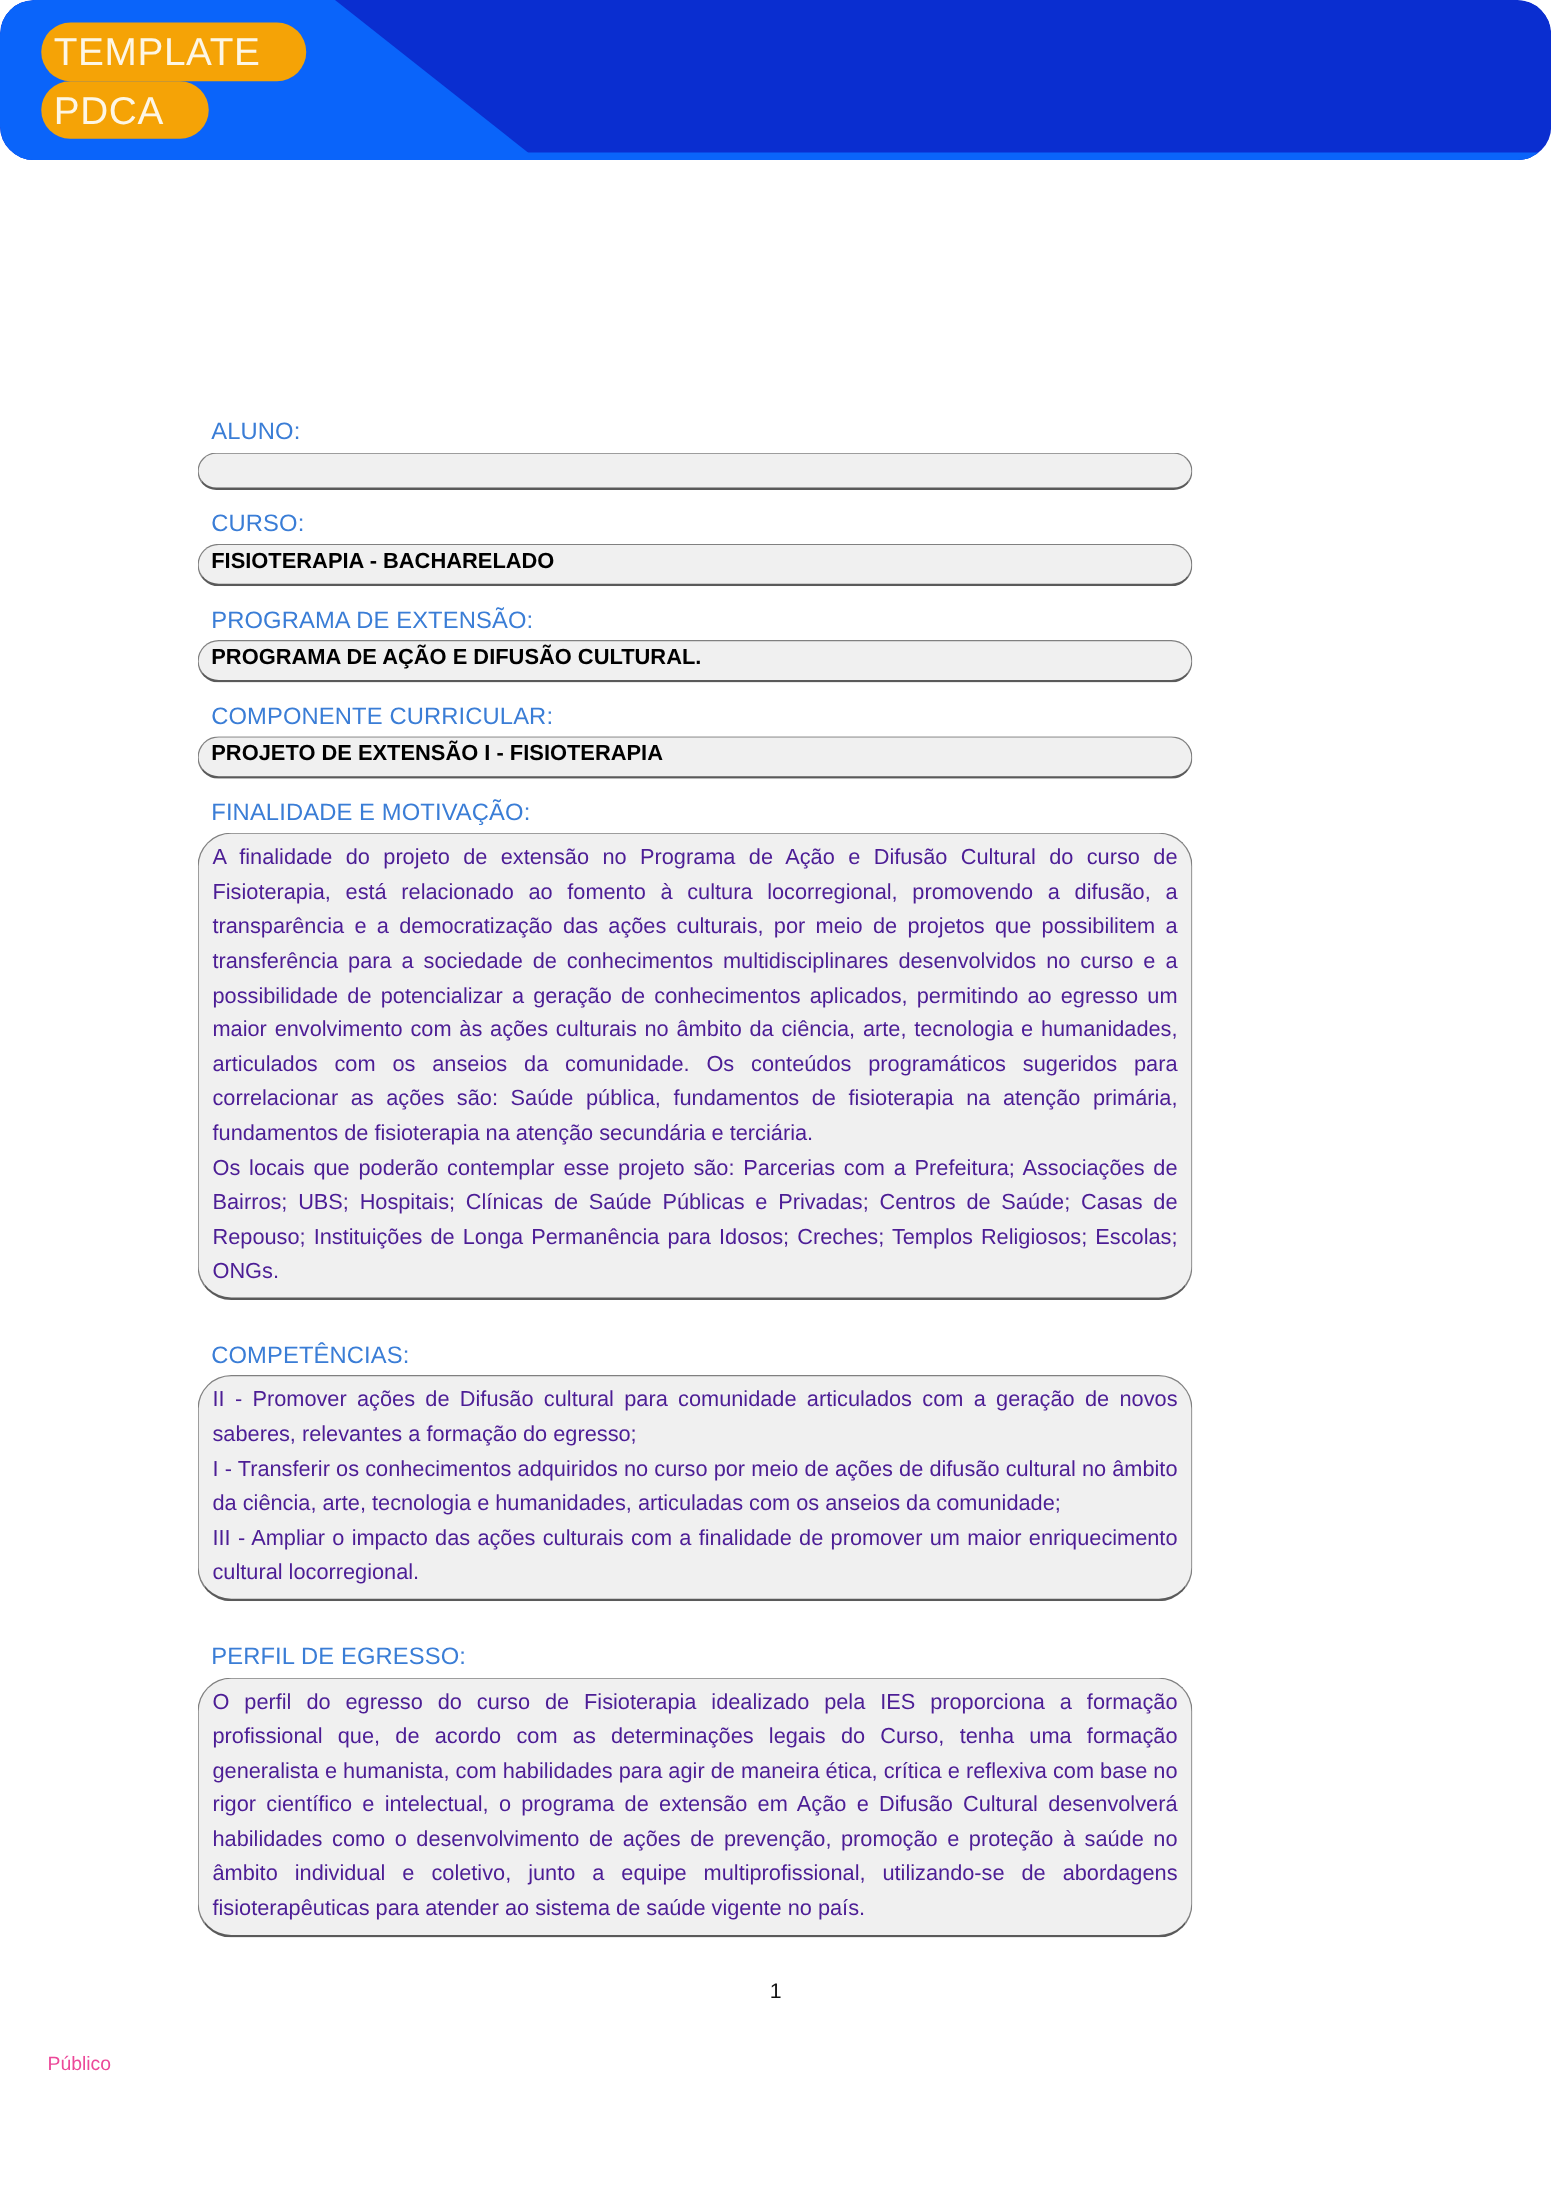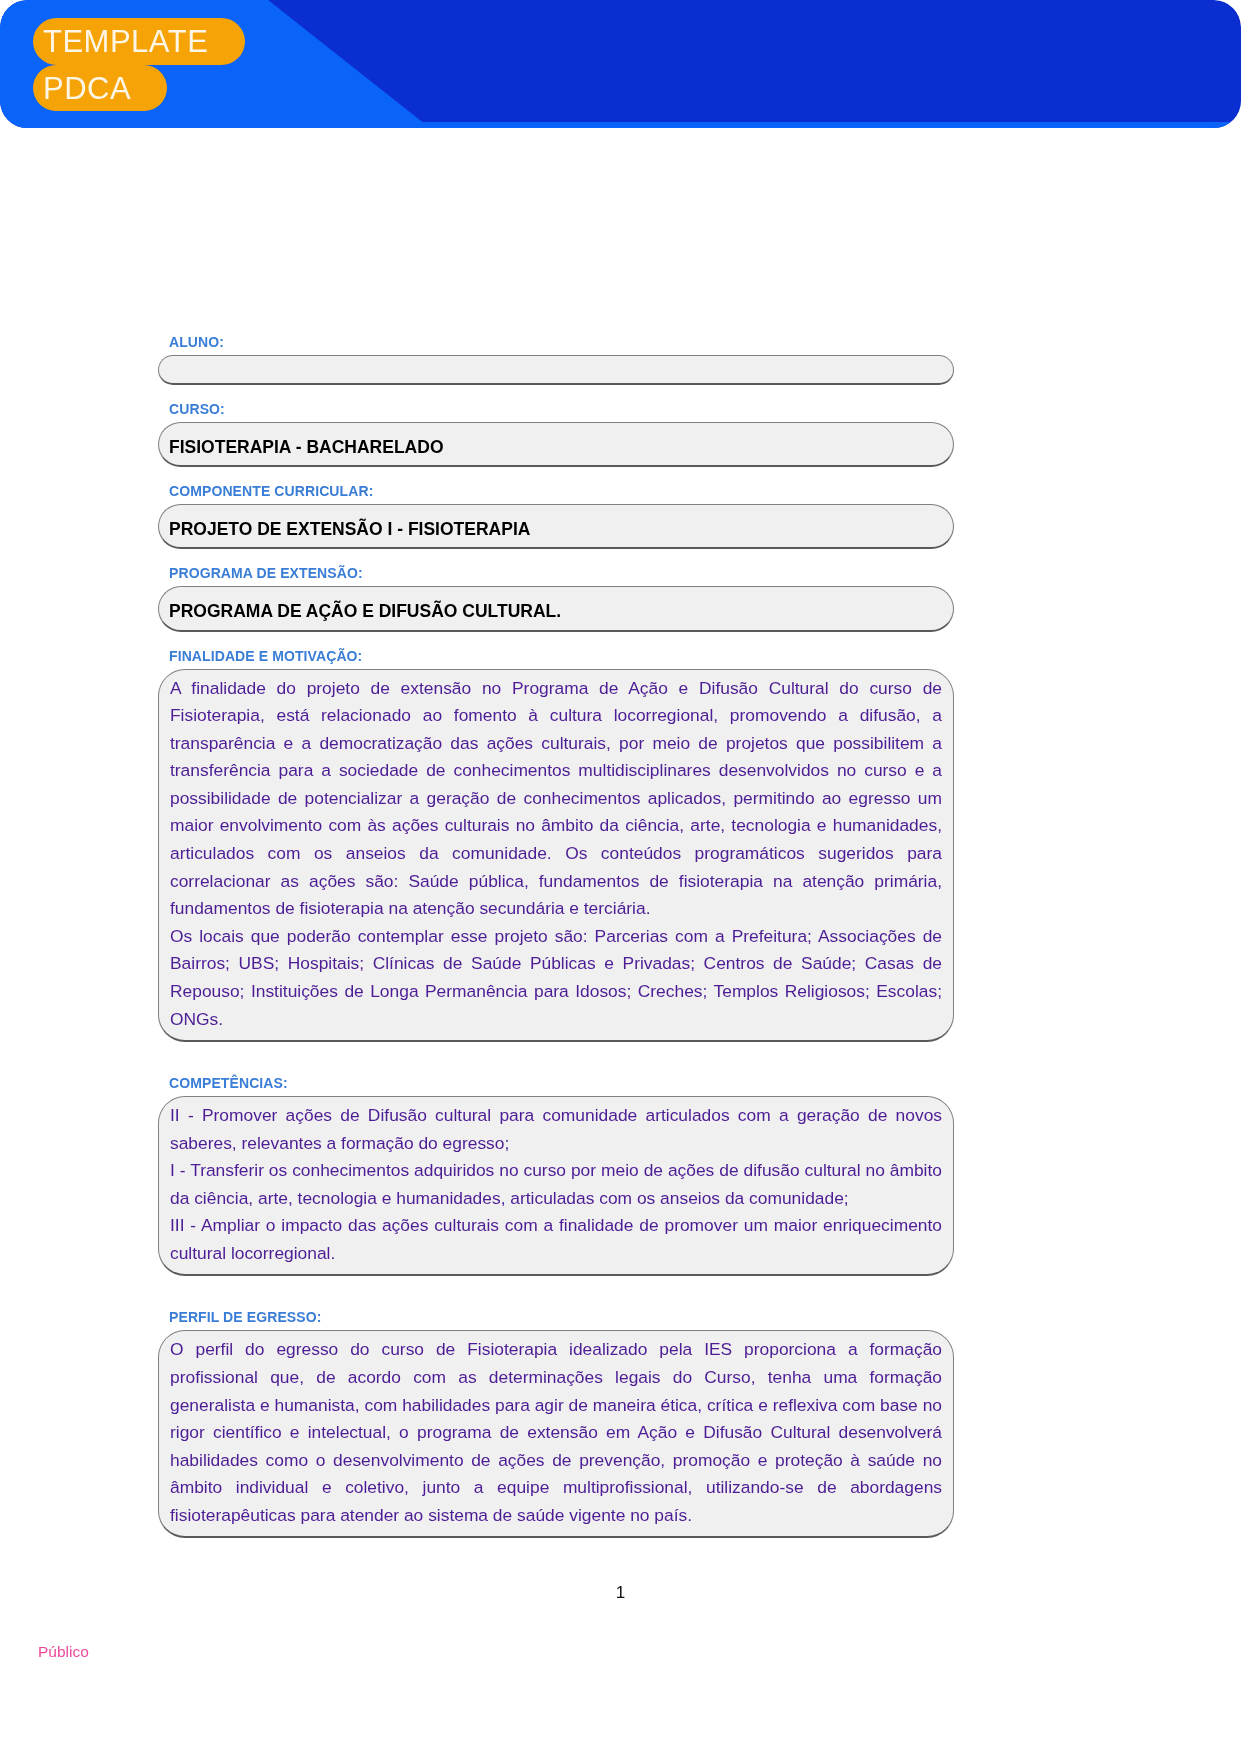--- a/index.html
+++ b/index.html
@@ -88,34 +88,34 @@
   }
   .content {
     position: absolute;
     left: 158px;
     top: 205px;
     width: 796px;
   }
 
   .field-label {
     color: #3a7dd6;
-    font-size: 14px;
-    font-weight: 700;
+    font-size: 19px;
+    font-weight: 400;
     line-height: 1.35;
     margin: 0 0 3px 11px;
     letter-spacing: 0.1px;
   }
   .field-group { margin-bottom: 15px; }
 
   .box {
     border: 1px solid #808080;
     border-right-color: #7a7a7a;
     border-bottom: 2px solid #5a5a5a;
     background: #f0f0f0;
-    padding: 12px 10px 5px 10px;
+    padding: 0 10px 5px 10px;
   }
   .box.empty { height: 30px; padding: 0; }
 
   .value-strong {
     font-size: 17.5px;
     font-weight: bold;
     color: #000000;
     line-height: 1.45;
     white-space: nowrap;
   }
@@ -181,30 +181,30 @@
     </div>
 
     <div class="field-group">
       <div class="field-label">CURSO:</div>
       <div class="box">
         <span class="value-strong">FISIOTERAPIA - BACHARELADO</span>
       </div>
     </div>
 
     <div class="field-group">
+      <div class="field-label">PROGRAMA DE EXTENSÃO:</div>
+      <div class="box">
+        <span class="value-strong">PROGRAMA DE AÇÃO E DIFUSÃO CULTURAL.</span>
+      </div>
+    </div>
+
+    <div class="field-group">
       <div class="field-label">COMPONENTE CURRICULAR:</div>
       <div class="box">
         <span class="value-strong">PROJETO DE EXTENSÃO I - FISIOTERAPIA</span>
-      </div>
-    </div>
-
-    <div class="field-group">
-      <div class="field-label">PROGRAMA DE EXTENSÃO:</div>
-      <div class="box">
-        <span class="value-strong">PROGRAMA DE AÇÃO E DIFUSÃO CULTURAL.</span>
       </div>
     </div>
 
     <div class="field-group">
       <div class="field-label">FINALIDADE E MOTIVAÇÃO:</div>
       <div class="para-box">
         <p class="para">A finalidade do projeto de extensão no Programa de Ação e Difusão Cultural do curso de Fisioterapia, está relacionado ao fomento à cultura locorregional, promovendo a difusão, a transparência e a democratização das ações culturais, por meio de projetos que possibilitem a transferência para a sociedade de conhecimentos multidisciplinares desenvolvidos no curso e a possibilidade de potencializar a geração de conhecimentos aplicados, permitindo ao egresso um maior envolvimento com às ações culturais no âmbito da ciência, arte, tecnologia e humanidades, articulados com os anseios da comunidade. Os conteúdos programáticos sugeridos para correlacionar as ações são: Saúde pública, fundamentos de fisioterapia na atenção primária, fundamentos de fisioterapia na atenção secundária e terciária.</p>
         <p class="para">Os locais que poderão contemplar esse projeto são: Parcerias com a Prefeitura; Associações de Bairros; UBS; Hospitais; Clínicas de Saúde Públicas e Privadas; Centros de Saúde; Casas de Repouso; Instituições de Longa Permanência para Idosos; Creches; Templos Religiosos; Escolas; ONGs.</p>
       </div>
     </div>

